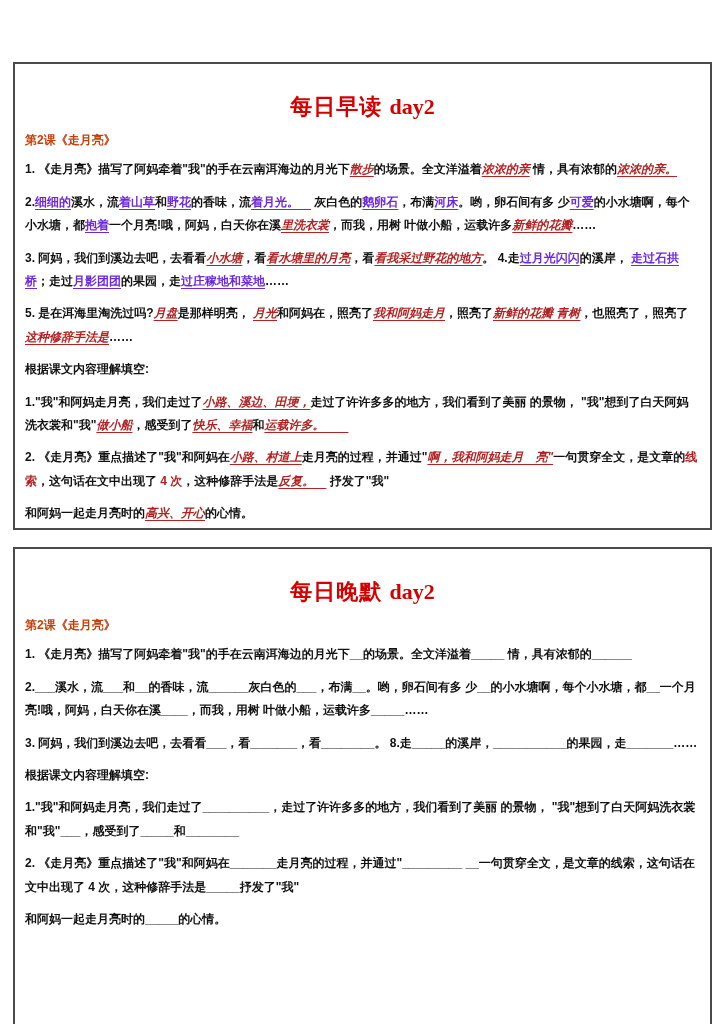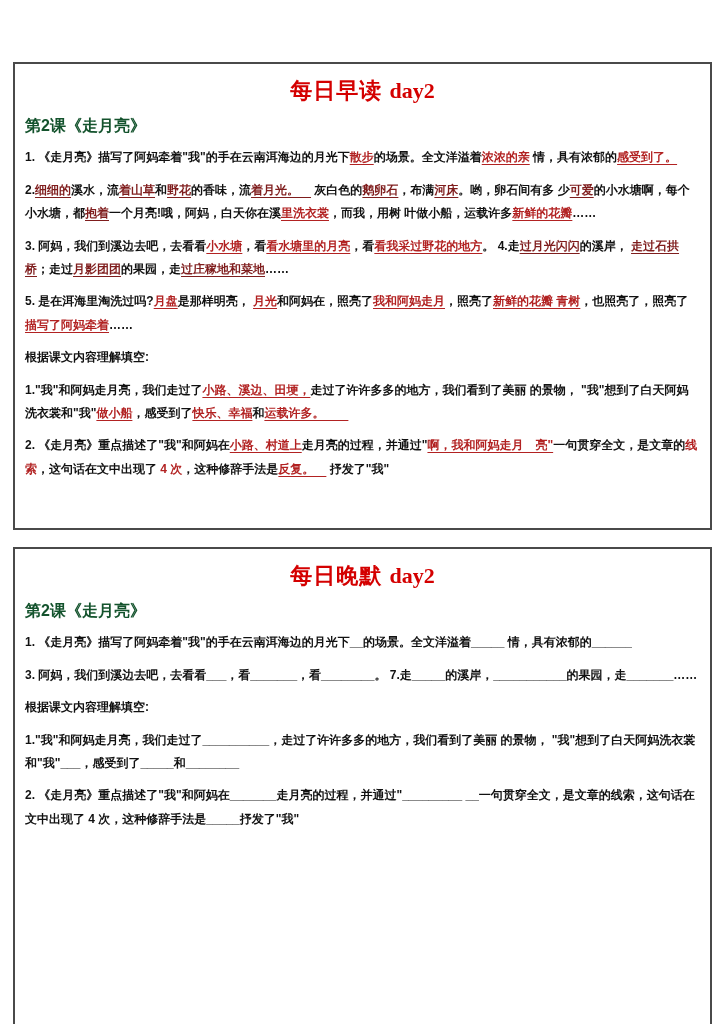--- a/index.html
+++ b/index.html
@@ -2,69 +2,72 @@
 <html style="--title-red: #d40000; --answer-red: #b22222; --border: #4a4a4a;"><head>
 <meta charset="utf-8">
 <style>
   html,body{margin:0;padding:0;}
   body{
     width:725px;height:1024px;background:#ffffff;overflow:hidden;position:relative;
     font-family:"Liberation Sans","DejaVu Sans",sans-serif;
   }
   .sheet-box{
     position:absolute;left:13px;width:699px;box-sizing:border-box;
-    border:2px solid var(--border,#4a4a4a);background:#fff;padding:4px 10px 6px 10px;
+    border:2px solid var(--border,#4a4a4a);background:#fff;padding:20px 10px 6px 10px;
   }
   .box1{top:62px;height:468px;}
   .box2{top:547px;height:544px;}
   .title{
     text-align:center;margin:10px 0 12px 0;font-size:22px;line-height:1.2;
     color:var(--title-red,#d40000);font-weight:bold;letter-spacing:1px;
   }
   .title .serif{font-family:"Liberation Serif","DejaVu Serif",serif;letter-spacing:0;}
-  .lesson{font-size:16px;font-weight:bold;color:#14532d;margin:10px 0 2px 0;}
+  .lesson{font-size:12px;font-weight:bold;color:#c2410c;margin:10px 0 2px 0;}
   .para{
     font-size:12px;font-weight:bold;color:#111;line-height:1.95;margin:9px 0;
     word-break:break-all;
   }
   .seg-n{color:#111;}
-  .seg-u{color:#7f1d1d;text-decoration:underline;text-underline-offset:3px;}
-  .seg-r{color:var(--answer-red,#b22222);text-decoration:underline;text-underline-offset:3px;text-decoration-color:var(--answer-red,#b22222);}
+  .seg-u{color:#6d28d9;text-decoration:underline;text-underline-offset:3px;}
+  .seg-r{color:var(--answer-red,#b22222);text-decoration:underline;text-underline-offset:3px;text-decoration-color:var(--answer-red,#b22222);font-style:italic;}
   .seg-rp{color:var(--answer-red,#b22222);}
 </style>
 </head>
 <body>
 
 <div class="page">
 
   <section class="sheet-box box1">
     <h1 class="title">
       <span>每日早读</span>
       <span class="serif">day2</span>
     </h1>
     <div class="lesson">第2课《走月亮》</div>
     <div class="paras">
-        <p class="para"><span class="seg-n">1.  《走月亮》描写了阿妈牵着"我"的手在云南洱海边的月光下</span><span class="seg-r">散步</span><span class="seg-n">的场景。全文洋溢着</span><span class="seg-r">浓浓的亲</span><span class="seg-n"> 情，具有浓郁的</span><span class="seg-r">感受到了。</span></p>
+        <p class="para"><span class="seg-n">1.  《走月亮》描写了阿妈牵着"我"的手在云南洱海边的月光下</span><span class="seg-r">散步</span><span class="seg-n">的场景。全文洋溢着</span><span class="seg-r">浓浓的亲</span><span class="seg-n"> 情，具有浓郁的</span><span class="seg-r">浓浓的亲。</span></p>
         <p class="para"><span class="seg-n">2.</span><span class="seg-u">细细的</span><span class="seg-n">溪水，流</span><span class="seg-u">着山草</span><span class="seg-n">和</span><span class="seg-u">野花</span><span class="seg-n">的香味，流</span><span class="seg-u">着月光。　</span><span class="seg-n"> 灰白色的</span><span class="seg-u">鹅卵石</span><span class="seg-n">，布满</span><span class="seg-u">河床</span><span class="seg-n">。哟，卵石间有多 少</span><span class="seg-u">可爱</span><span class="seg-n">的小水塘啊，每个小水塘，都</span><span class="seg-u">抱着</span><span class="seg-n">一个月亮!哦，阿妈，白天你在溪</span><span class="seg-r">里洗衣裳</span><span class="seg-n">，而我，用树 叶做小船，运载许多</span><span class="seg-r">新鲜的花瓣</span><span class="seg-n">……</span></p>
         <p class="para"><span class="seg-n">3.  阿妈，我们到溪边去吧，去看看</span><span class="seg-r">小水塘</span><span class="seg-n">，看</span><span class="seg-r">看水塘里的月亮</span><span class="seg-n">，看</span><span class="seg-r">看我采过野花的地方</span><span class="seg-n">。 4.走</span><span class="seg-u">过月光闪闪</span><span class="seg-n">的溪岸， </span><span class="seg-u">走过石拱桥</span><span class="seg-n">；走过</span><span class="seg-u">月影团团</span><span class="seg-n">的果园，走</span><span class="seg-u">过庄稼地和菜地</span><span class="seg-n">……</span></p>
-        <p class="para"><span class="seg-n">5.  是在洱海里淘洗过吗?</span><span class="seg-r">月盘</span><span class="seg-n">是那样明亮， </span><span class="seg-r">月光</span><span class="seg-n">和阿妈在，照亮了</span><span class="seg-r">我和阿妈走月</span><span class="seg-n">，照亮了</span><span class="seg-r">新鲜的花瓣 青树</span><span class="seg-n">，也照亮了，照亮了</span><span class="seg-r">描写了阿妈牵着</span><span class="seg-n">……</span></p>
+        <p class="para"><span class="seg-n">5.  是在洱海里淘洗过吗?</span><span class="seg-r">月盘</span><span class="seg-n">是那样明亮， </span><span class="seg-r">月光</span><span class="seg-n">和阿妈在，照亮了</span><span class="seg-r">我和阿妈走月</span><span class="seg-n">，照亮了</span><span class="seg-r">新鲜的花瓣 青树</span><span class="seg-n">，也照亮了，照亮了</span><span class="seg-r">这种修辞手法是</span><span class="seg-n">……</span></p>
         <p class="para"><span class="seg-n">根据课文内容理解填空:</span></p>
         <p class="para"><span class="seg-n">1."我"和阿妈走月亮，我们走过了</span><span class="seg-r">小路、溪边、田埂，</span><span class="seg-n">走过了许许多多的地方，我们看到了美丽 的景物，      "我"想到了白天阿妈洗衣裳和"我"</span><span class="seg-r">做小船</span><span class="seg-n">，感受到了</span><span class="seg-r">快乐、幸福</span><span class="seg-n">和</span><span class="seg-r">运载许多。　　</span></p>
         <p class="para"><span class="seg-n">2.  《走月亮》重点描述了"我"和阿妈在</span><span class="seg-r">小路、村道上</span><span class="seg-n">走月亮的过程，并通过"</span><span class="seg-r">啊，我和阿妈走月　亮"</span><span class="seg-n">一句贯穿全文，是文章的</span><span class="seg-rp">线索</span><span class="seg-n">，这句话在文中出现了 </span><span class="seg-rp">4 次</span><span class="seg-n">，这种修辞手法是</span><span class="seg-r">反复。　</span><span class="seg-n">  抒发了"我"</span></p>
+        <p class="para"><span class="seg-n">和阿妈一起走月亮时的</span><span class="seg-r">高兴、开心</span><span class="seg-n">的心情。</span></p>
       </div>
   </section>
 
   <section class="sheet-box box2">
     <h1 class="title">
       <span>每日晚默</span>
       <span class="serif">day2</span>
     </h1>
     <div class="lesson">第2课《走月亮》</div>
     <div class="paras">
         <p class="para"><span class="seg-n">1.  《走月亮》描写了阿妈牵着"我"的手在云南洱海边的月光下__的场景。全文洋溢着_____ 情，具有浓郁的______</span></p>
-        <p class="para"><span class="seg-n">3.  阿妈，我们到溪边去吧，去看看___，看_______，看________。 7.走_____的溪岸，___________的果园，走_______……</span></p>
+        <p class="para"><span class="seg-n">2.___溪水，流___和__的香味，流______灰白色的___，布满__。哟，卵石间有多 少__的小水塘啊，每个小水塘，都__一个月亮!哦，阿妈，白天你在溪____，而我，用树 叶做小船，运载许多_____……</span></p>
+        <p class="para"><span class="seg-n">3.  阿妈，我们到溪边去吧，去看看___，看_______，看________。 8.走_____的溪岸，___________的果园，走_______……</span></p>
         <p class="para"><span class="seg-n">根据课文内容理解填空:</span></p>
         <p class="para"><span class="seg-n">1."我"和阿妈走月亮，我们走过了__________，走过了许许多多的地方，我们看到了美丽 的景物，      "我"想到了白天阿妈洗衣裳和"我"___，感受到了_____和________</span></p>
         <p class="para"><span class="seg-n">2.  《走月亮》重点描述了"我"和阿妈在_______走月亮的过程，并通过"_________  __一句贯穿全文，是文章的线索，这句话在文中出现了 4 次，这种修辞手法是_____抒发了"我"</span></p>
+        <p class="para"><span class="seg-n">和阿妈一起走月亮时的_____的心情。</span></p>
       </div>
   </section>
 
 </div>
 
 </body></html>

